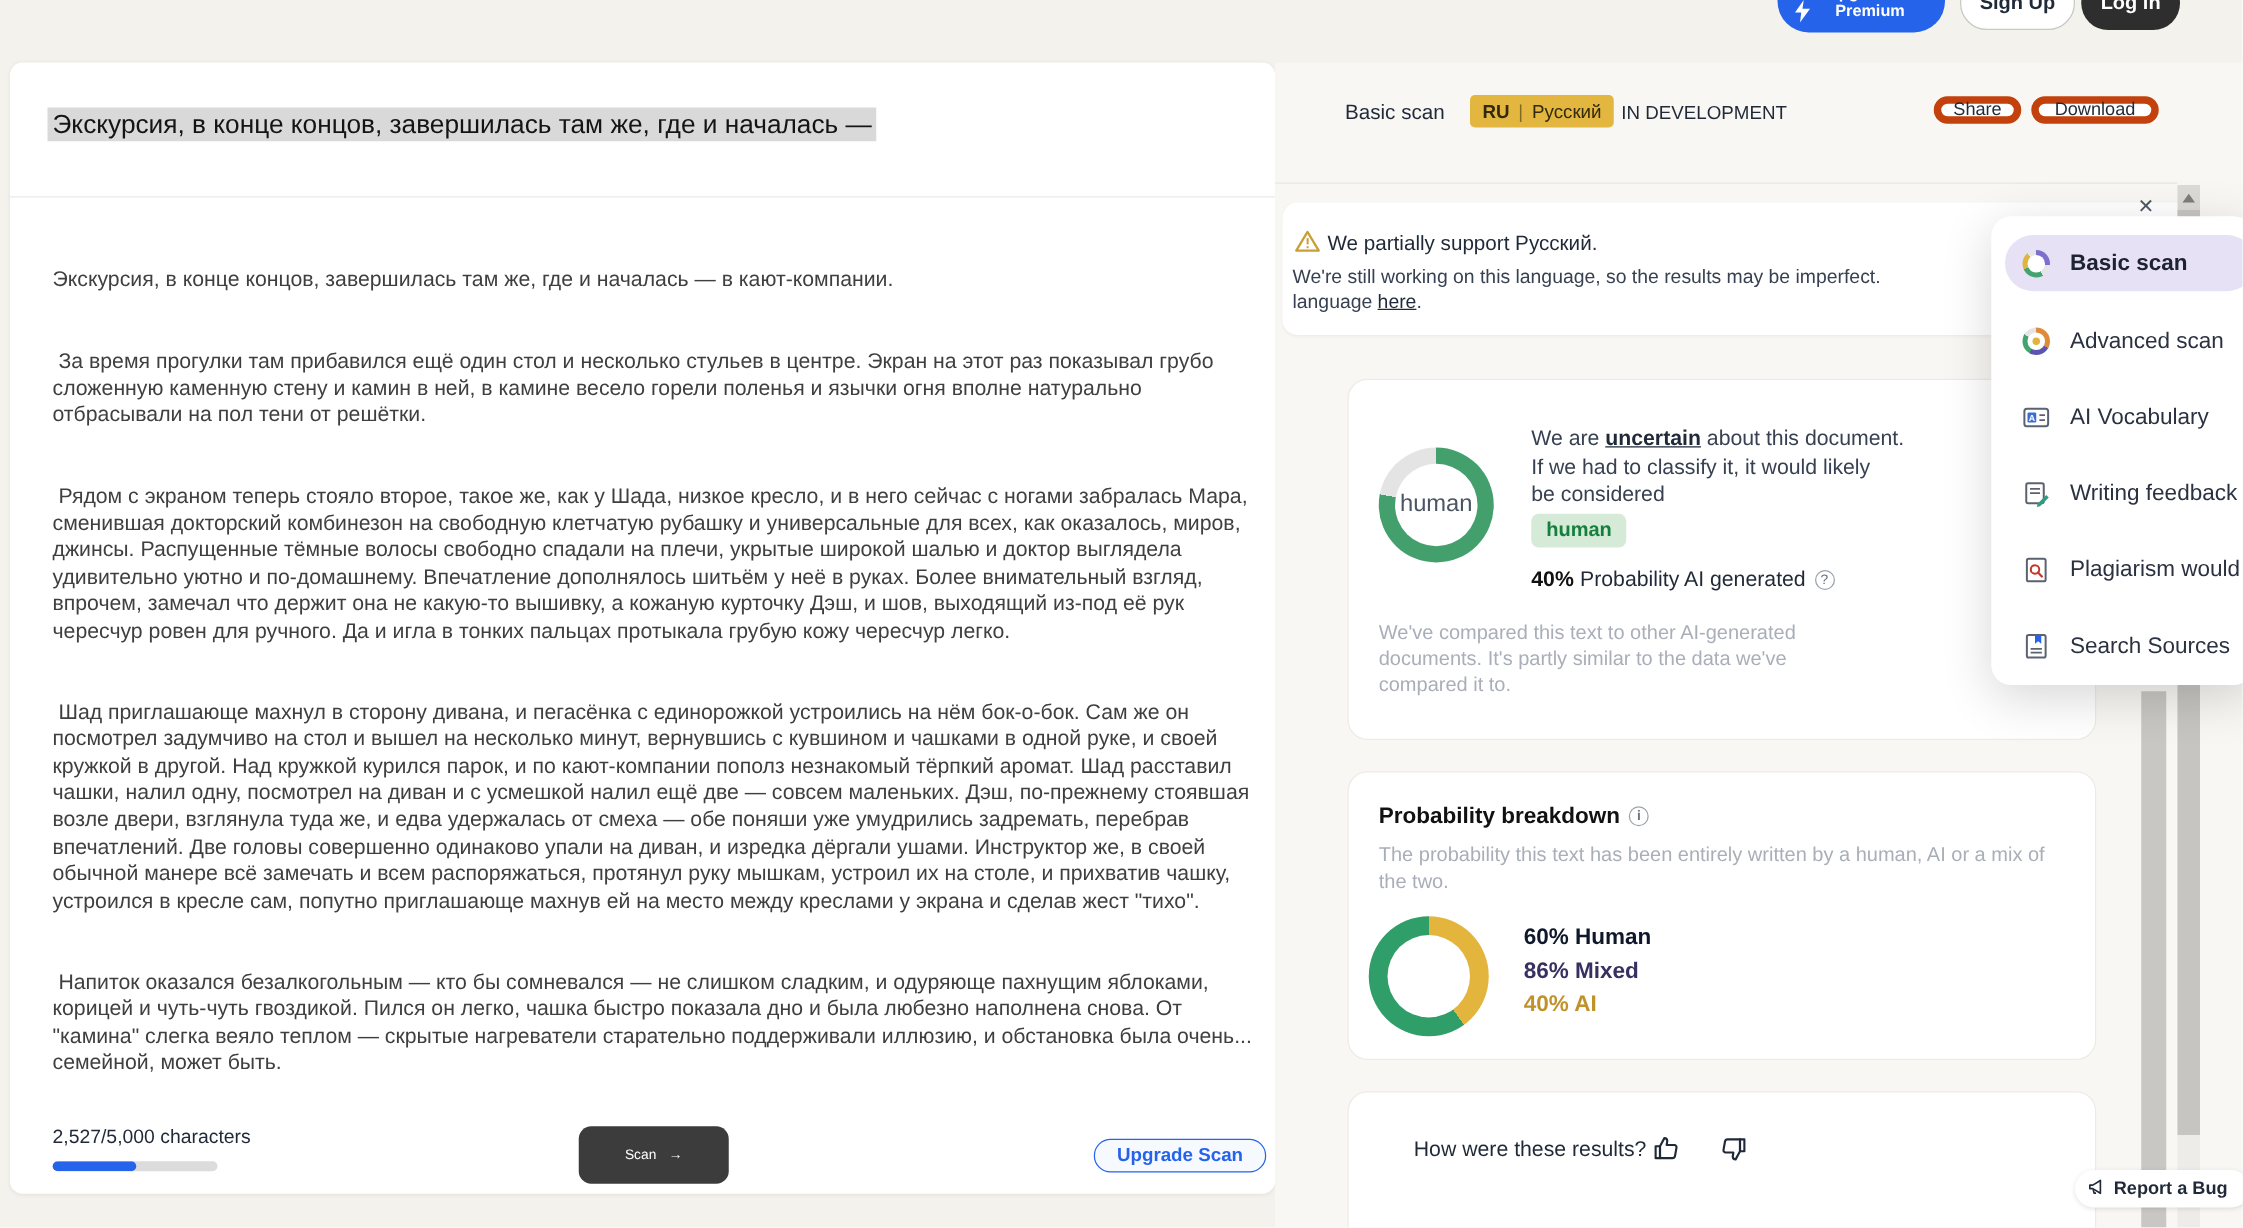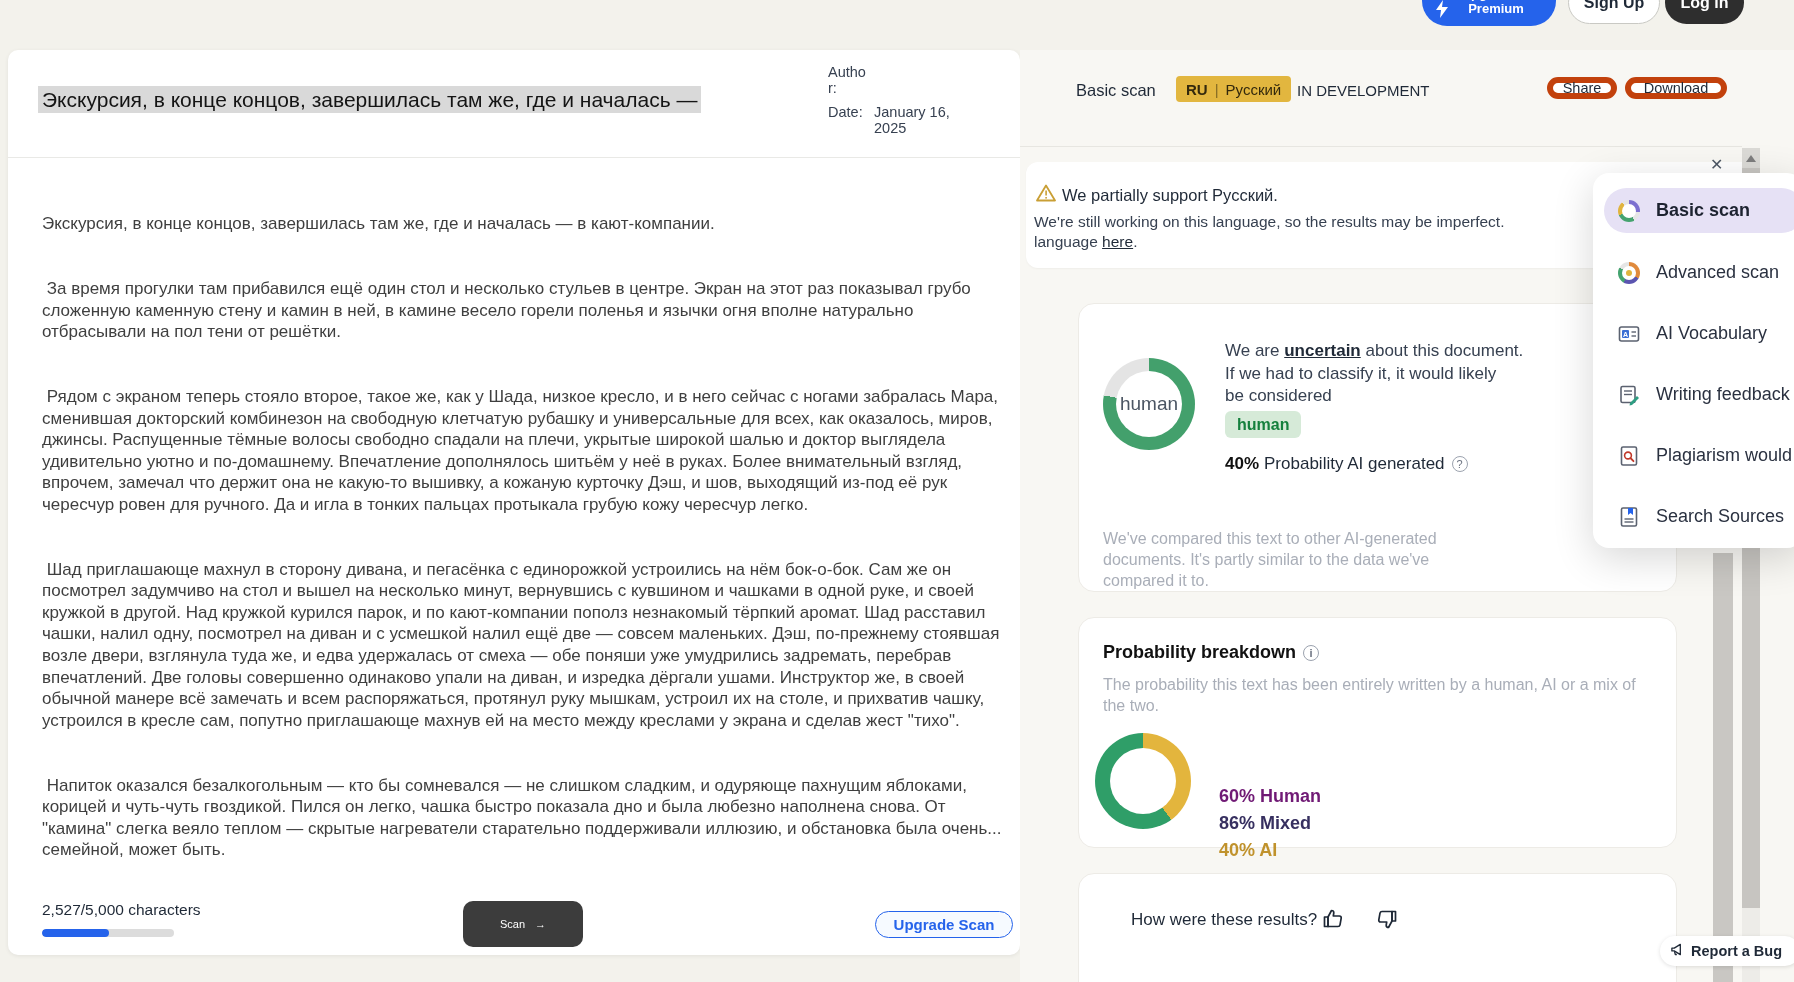--- a/index.html
+++ b/index.html
@@ -99,29 +99,29 @@
     background:#d6ead8; color:#15803d; font-weight:700; font-size:16px; border-radius:6px;
     display:inline-flex; align-items:center;
   }
   .prob-line { position:absolute; left:146px; top:150px; font-size:17px; color:#1f2937; display:flex; align-items:center; }
   .prob-line .bold { font-weight:700; color:#111; margin-right:5px; }
   .q-icon, .i-icon {
     display:inline-flex; align-items:center; justify-content:center;
     width:16px; height:16px; border:1.2px solid #9ca3af; border-radius:50%;
     font-size:11px; color:#6b7280; margin-left:7px; flex:0 0 auto;
   }
-  .compare-note { position:absolute; left:24px; top:192px; width:358px; font-size:16px; line-height:21px; color:#a9aeb8;margin-top:32px; }
+  .compare-note { position:absolute; left:24px; top:192px; width:358px; font-size:16px; line-height:21px; color:#a9aeb8; }
   
   .breakdown-card { left:58px; top:567px; width:599px; height:231px; }
   .bd-title { position:absolute; left:24px; top:24px; font-size:18px; font-weight:700; color:#111; display:flex; align-items:center; }
   .bd-sub { position:absolute; left:24px; top:56px; width:545px; font-size:16px; line-height:21px; color:#a9aeb8; }
   .donut-breakdown { left:16px; top:115px; width:96px; height:96px; }
   .donut-breakdown .hole { left:15px; top:15px; width:66px; height:66px; }
   .bd-legend { position:absolute; left:140px; top:118px; font-size:18px; font-weight:600; line-height:27px; }
-  .legend-human { color:#701a75;margin-top:47px; }
+  .legend-human { color:#0f172a; }
   .legend-mixed { color:#373060; }
   .legend-ai { color:#c0922c; }
   
   .feedback-card { left:58px; top:823px; width:599px; height:130px; }
   .fb-question { position:absolute; left:24px; top:36px; font-size:17px; color:#1f2937;margin-left:28px; }
   .thumb { position:absolute; top:33px; width:24px; height:24px; cursor:pointer; }
   .thumb-up { left:242px; }
   .thumb-down { left:296px; }
   
   .sb-arrow-box { position:absolute; left:1742px; top:148px; width:18px; height:20px; background:#dbdad6; display:flex; align-items:center; justify-content:center; z-index:5; cursor:pointer; }
@@ -170,30 +170,20 @@
   <span>Sign Up</span>
 </div>
 <div class="pill login-btn">
   <span>Log in</span>
 </div>
 
 <div class="doc-card">
   <div class="doc-title">
     <span class="hl">Экскурсия, в конце концов, завершилась там же, где и началась —</span>
   </div>
-  <div class="doc-meta">
-    <div class="meta-row">
-      <div class="meta-label">Author:</div>
-      <div class="meta-value"></div>
-    </div>
-    <div class="meta-row">
-      <div class="meta-label">Date:</div>
-      <div class="meta-value">January 16, 2025</div>
-    </div>
-  </div>
   <div class="doc-divider"></div>
 
   <div class="doc-body">
     <div>Экскурсия, в конце концов, завершилась там же, где и началась — в кают-компании.</div>
     <div> За время прогулки там прибавился ещё один стол и несколько стульев в центре. Экран на этот раз показывал грубо сложенную каменную стену и камин в ней, в камине весело горели поленья и язычки огня вполне натурально отбрасывали на пол тени от решётки.</div>
     <div> Рядом с экраном теперь стояло второе, такое же, как у Шада, низкое кресло, и в него сейчас с ногами забралась Мара, сменившая докторский комбинезон на свободную клетчатую рубашку и универсальные для всех, как оказалось, миров, джинсы. Распущенные тёмные волосы свободно спадали на плечи, укрытые широкой шалью и доктор выглядела удивительно уютно и по-домашнему. Впечатление дополнялось шитьём у неё в руках. Более внимательный взгляд, впрочем, замечал что держит она не какую-то вышивку, а кожаную курточку Дэш, и шов, выходящий из-под её рук чересчур ровен для ручного. Да и игла в тонких пальцах протыкала грубую кожу чересчур легко.</div>
     <div> Шад приглашающе махнул в сторону дивана, и пегасёнка с единорожкой устроились на нём бок-о-бок. Сам же он посмотрел задумчиво на стол и вышел на несколько минут, вернувшись с кувшином и чашками в одной руке, и своей кружкой в другой. Над кружкой курился парок, и по кают-компании пополз незнакомый тёрпкий аромат. Шад расставил чашки, налил одну, посмотрел на диван и с усмешкой налил ещё две — совсем маленьких. Дэш, по-прежнему стоявшая возле двери, взглянула туда же, и едва удержалась от смеха — обе поняши уже умудрились задремать, перебрав впечатлений. Две головы совершенно одинаково упали на диван, и изредка дёргали ушами. Инструктор же, в своей обычной манере всё замечать и всем распоряжаться, протянул руку мышкам, устроил их на столе, и прихватив чашку, устроился в кресле сам, попутно приглашающе махнув ей на место между креслами у экрана и сделав жест "тихо".</div>
     <div> Напиток оказался безалкогольным — кто бы сомневался — не слишком сладким, и одуряюще пахнущим яблоками, корицей и чуть-чуть гвоздикой. Пился он легко, чашка быстро показала дно и была любезно наполнена снова. От "камина" слегка веяло теплом — скрытые нагреватели старательно поддерживали иллюзию, и обстановка была очень... семейной, может быть.</div>
     
   </div>

